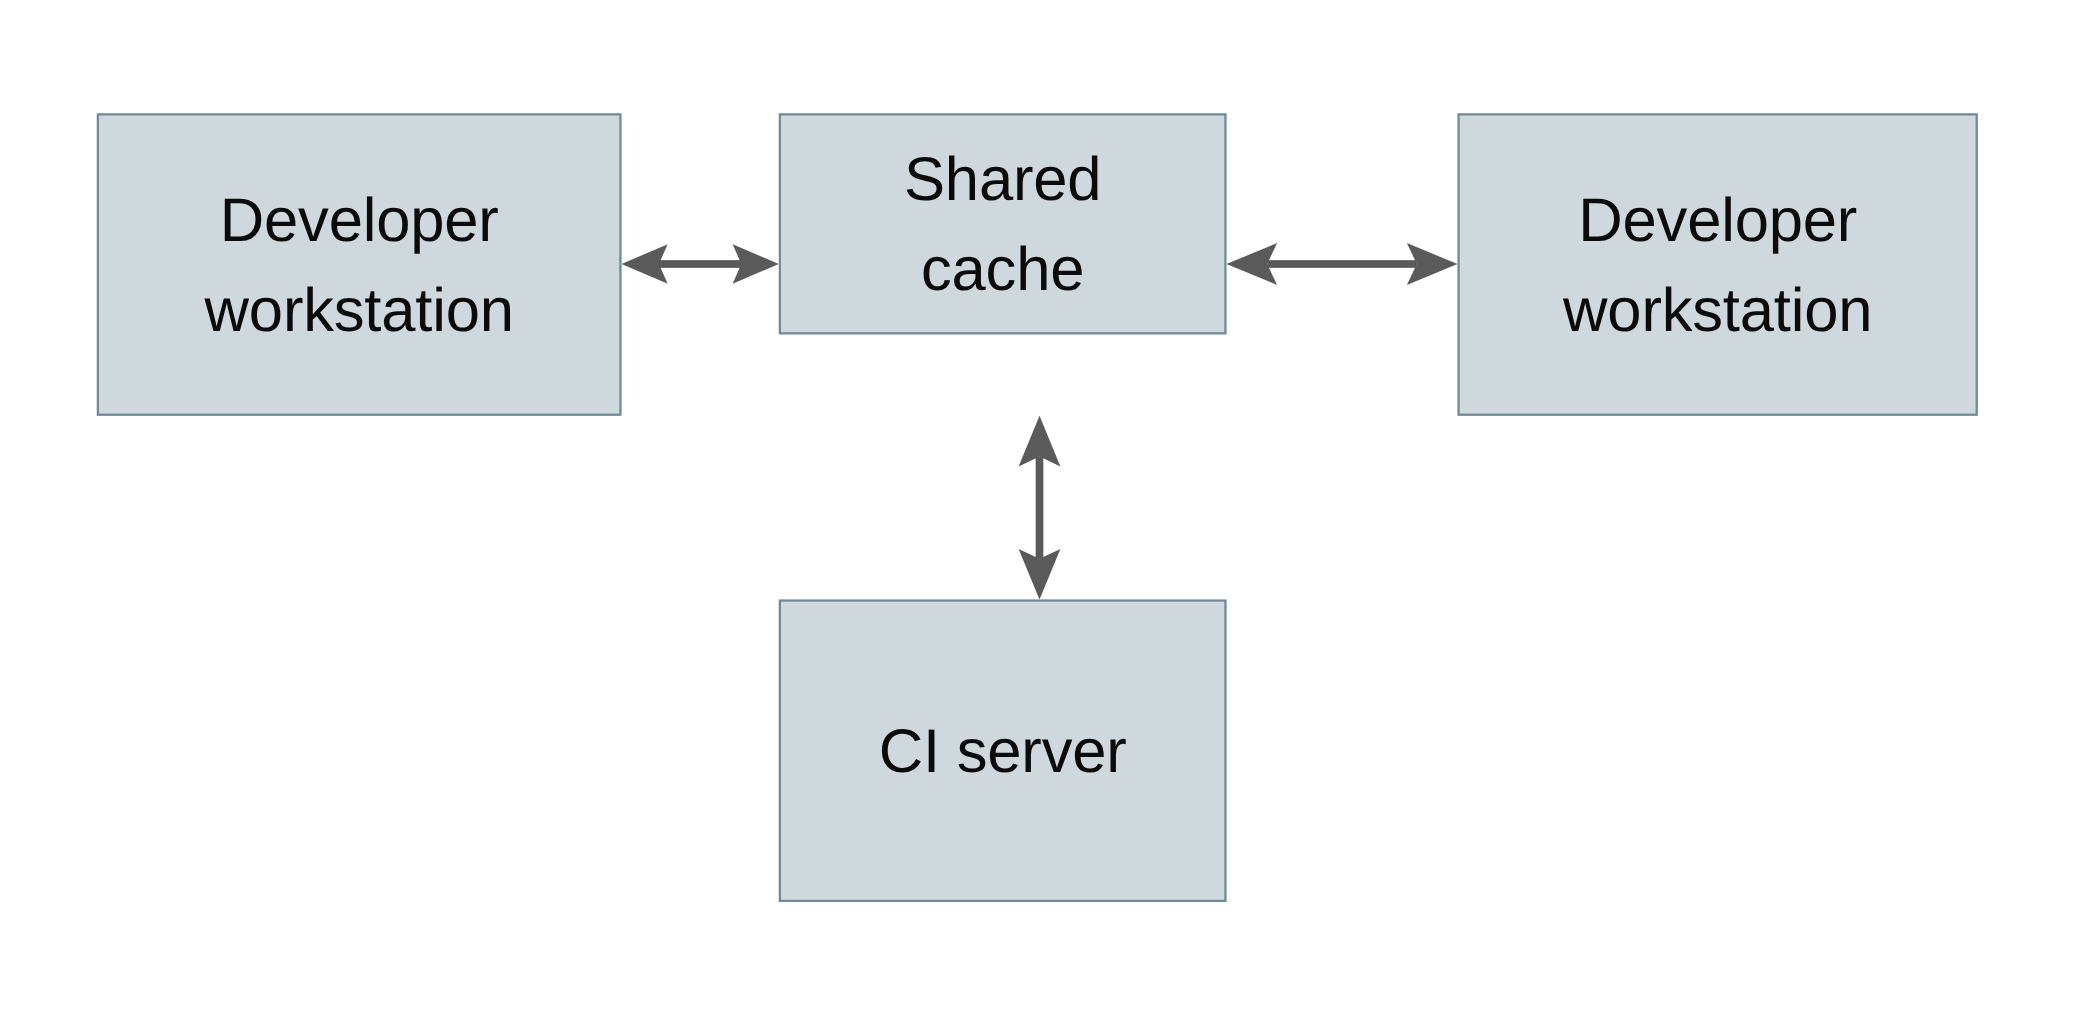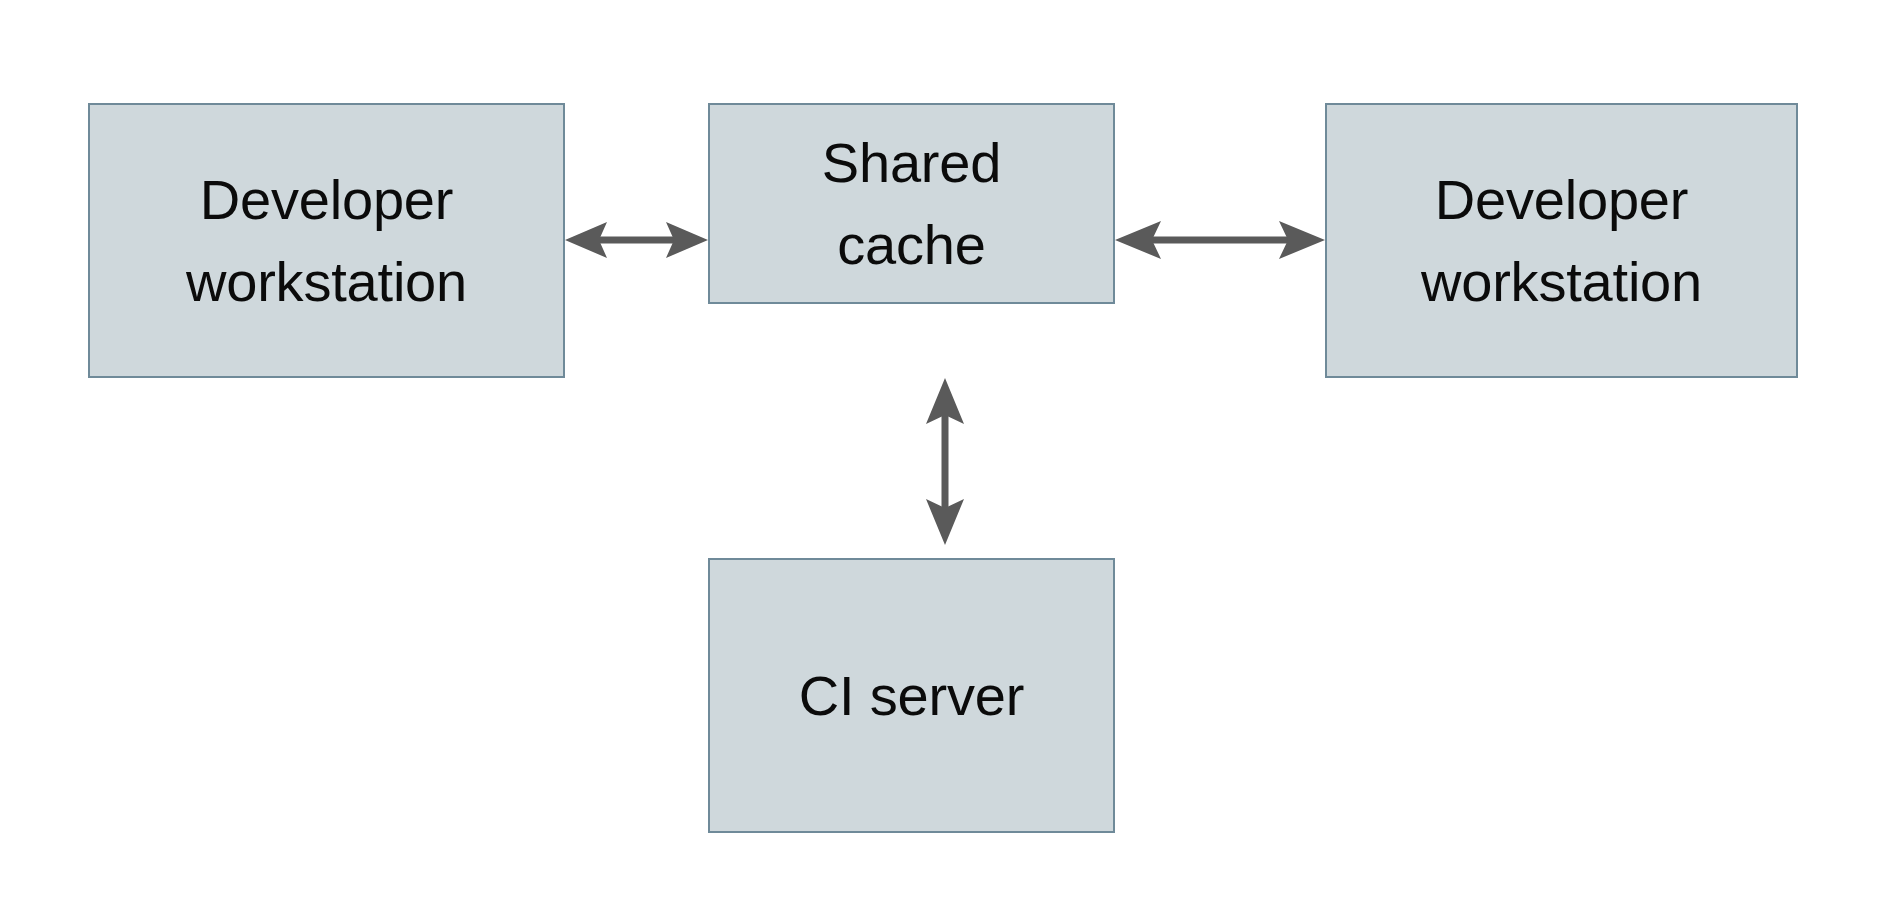--- a/index.html
+++ b/index.html
@@ -35,21 +35,21 @@
     font-weight: 400;
     line-height: 82px;
     color: #0b0b0b;
     letter-spacing: -0.2px;
     white-space: pre-line;
     padding: 0 6px;
   }
   #node-dev-left  { left: 88px;   top: 103px; width: 477px; height: 275px; }
   #node-cache     { left: 708px;  top: 103px; width: 407px; height: 201px; }
   #node-dev-right { left: 1325px; top: 103px; width: 473px; height: 275px; }
-  #node-ci        { left: 708px;  top: 558px; width: 407px; height: 275px; }
+  #node-ci        { left: 708px;  top: 545px; width: 407px; height: 275px; }
 
   .edge {
     position: absolute;
     overflow: visible;
   }
   #edge-left-cache  { left: 563px;  top: 210px; width: 147px; height: 60px; }
   #edge-cache-right { left: 1113px; top: 210px; width: 214px; height: 60px; }
   #edge-cache-ci    { left: 915px;  top: 376px; width: 60px;  height: 171px; }
 </style>
 </head>

